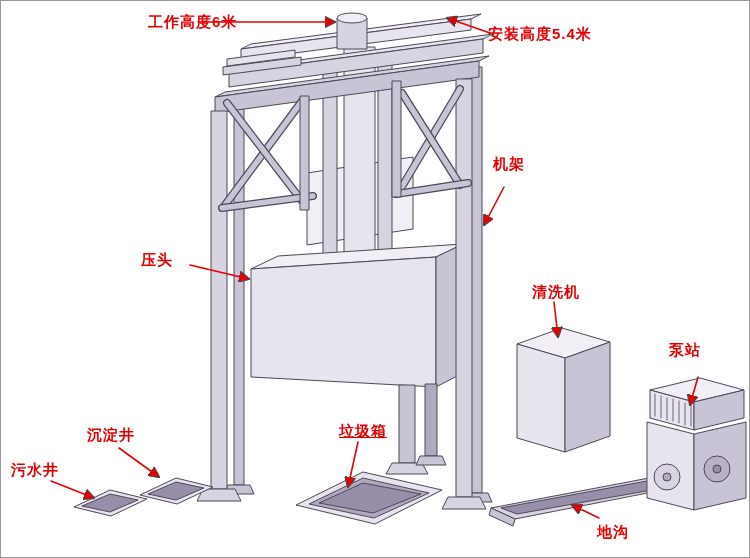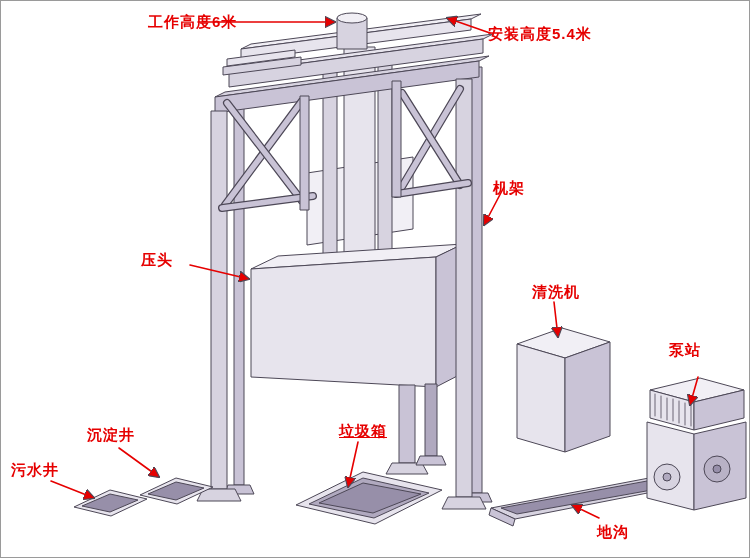--- a/index.html
+++ b/index.html
@@ -160,21 +160,21 @@
       <line x1="697" y1="376" x2="689" y2="404" marker-end="url(#arr)"></line>
       <line x1="118" y1="447" x2="158" y2="476" marker-end="url(#arr)"></line>
       <line x1="50" y1="480" x2="93" y2="497" marker-end="url(#arr)"></line>
       <line x1="357" y1="441" x2="347" y2="486" marker-end="url(#arr)"></line>
       <line x1="598" y1="517" x2="571" y2="504" marker-end="url(#arr)"></line>
     </g>
   </svg>
 
   <div class="label" style="left:103px; top:12px;margin-left:44px;">工作高度6米</div>
   <div class="label" style="left:487px; top:24px;">安装高度5.4米</div>
-  <div class="label" style="left:492px; top:178px;">机架</div>
+  <div class="label" style="left:492px; top:154px;">机架</div>
   <div class="label" style="left:140px; top:250px;">压头</div>
   <div class="label" style="left:531px; top:282px;text-align:right;">清洗机</div>
   <div class="label" style="left:668px; top:340px;">泵站</div>
   <div class="label" style="left:86px;  top:425px;">沉淀井</div>
   <div class="label" style="left:10px;  top:460px;">污水井</div>
   <div class="label" style="left:338px; top:421px;text-decoration:underline;">垃圾箱</div>
   <div class="label" style="left:596px; top:522px;">地沟</div>
 
 </div>
 

